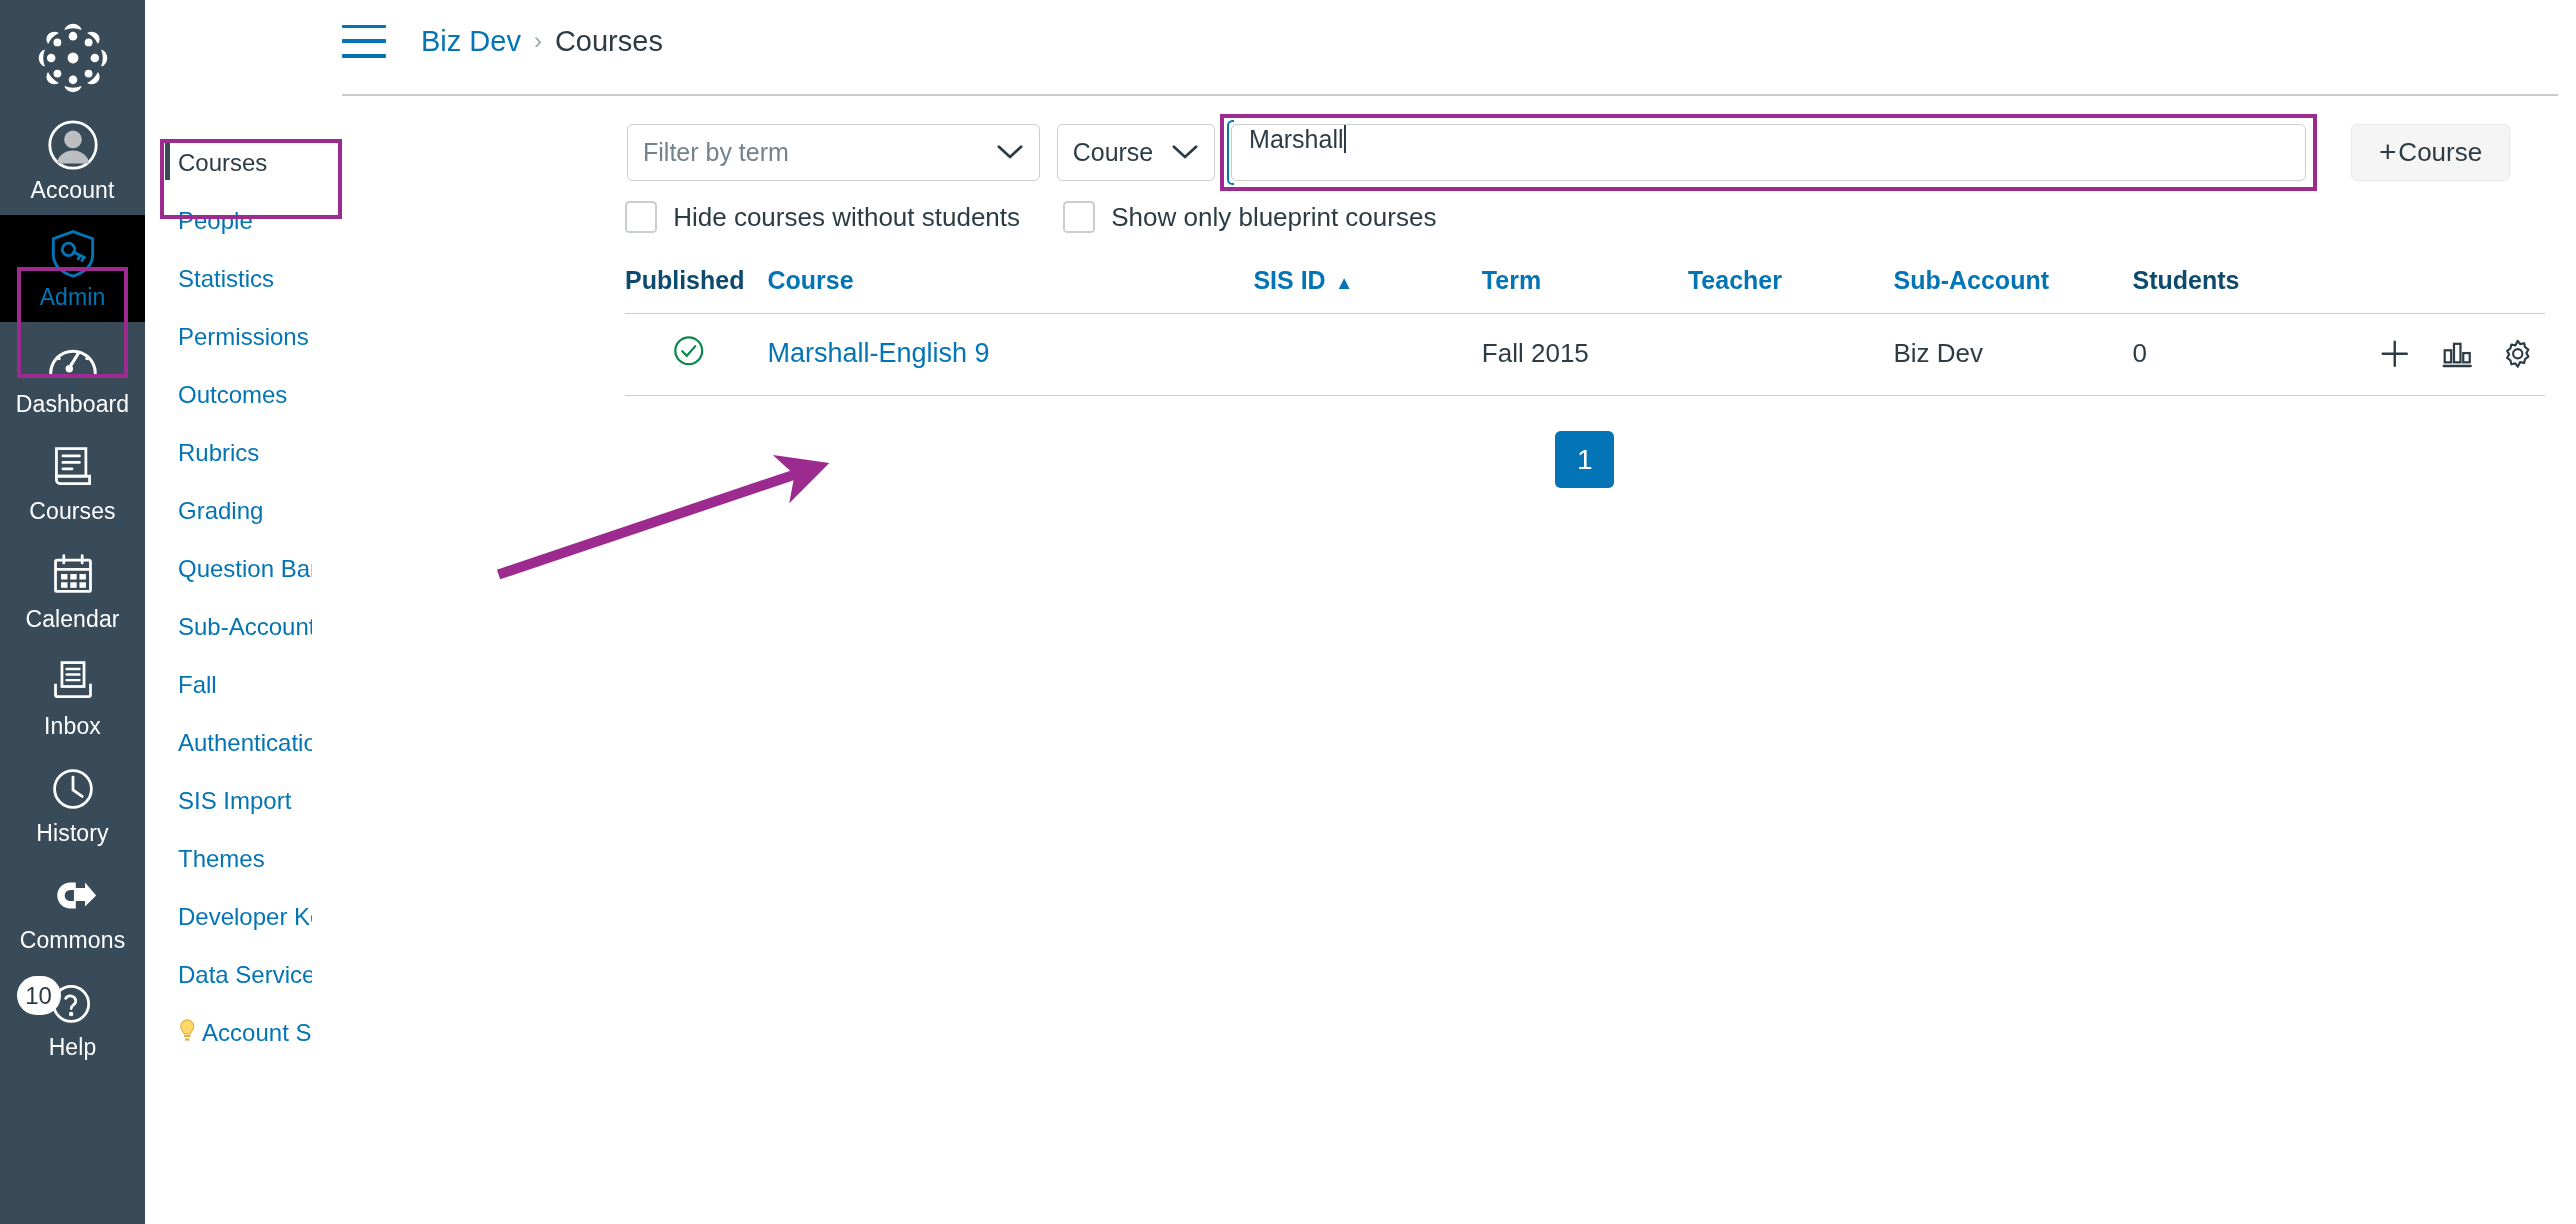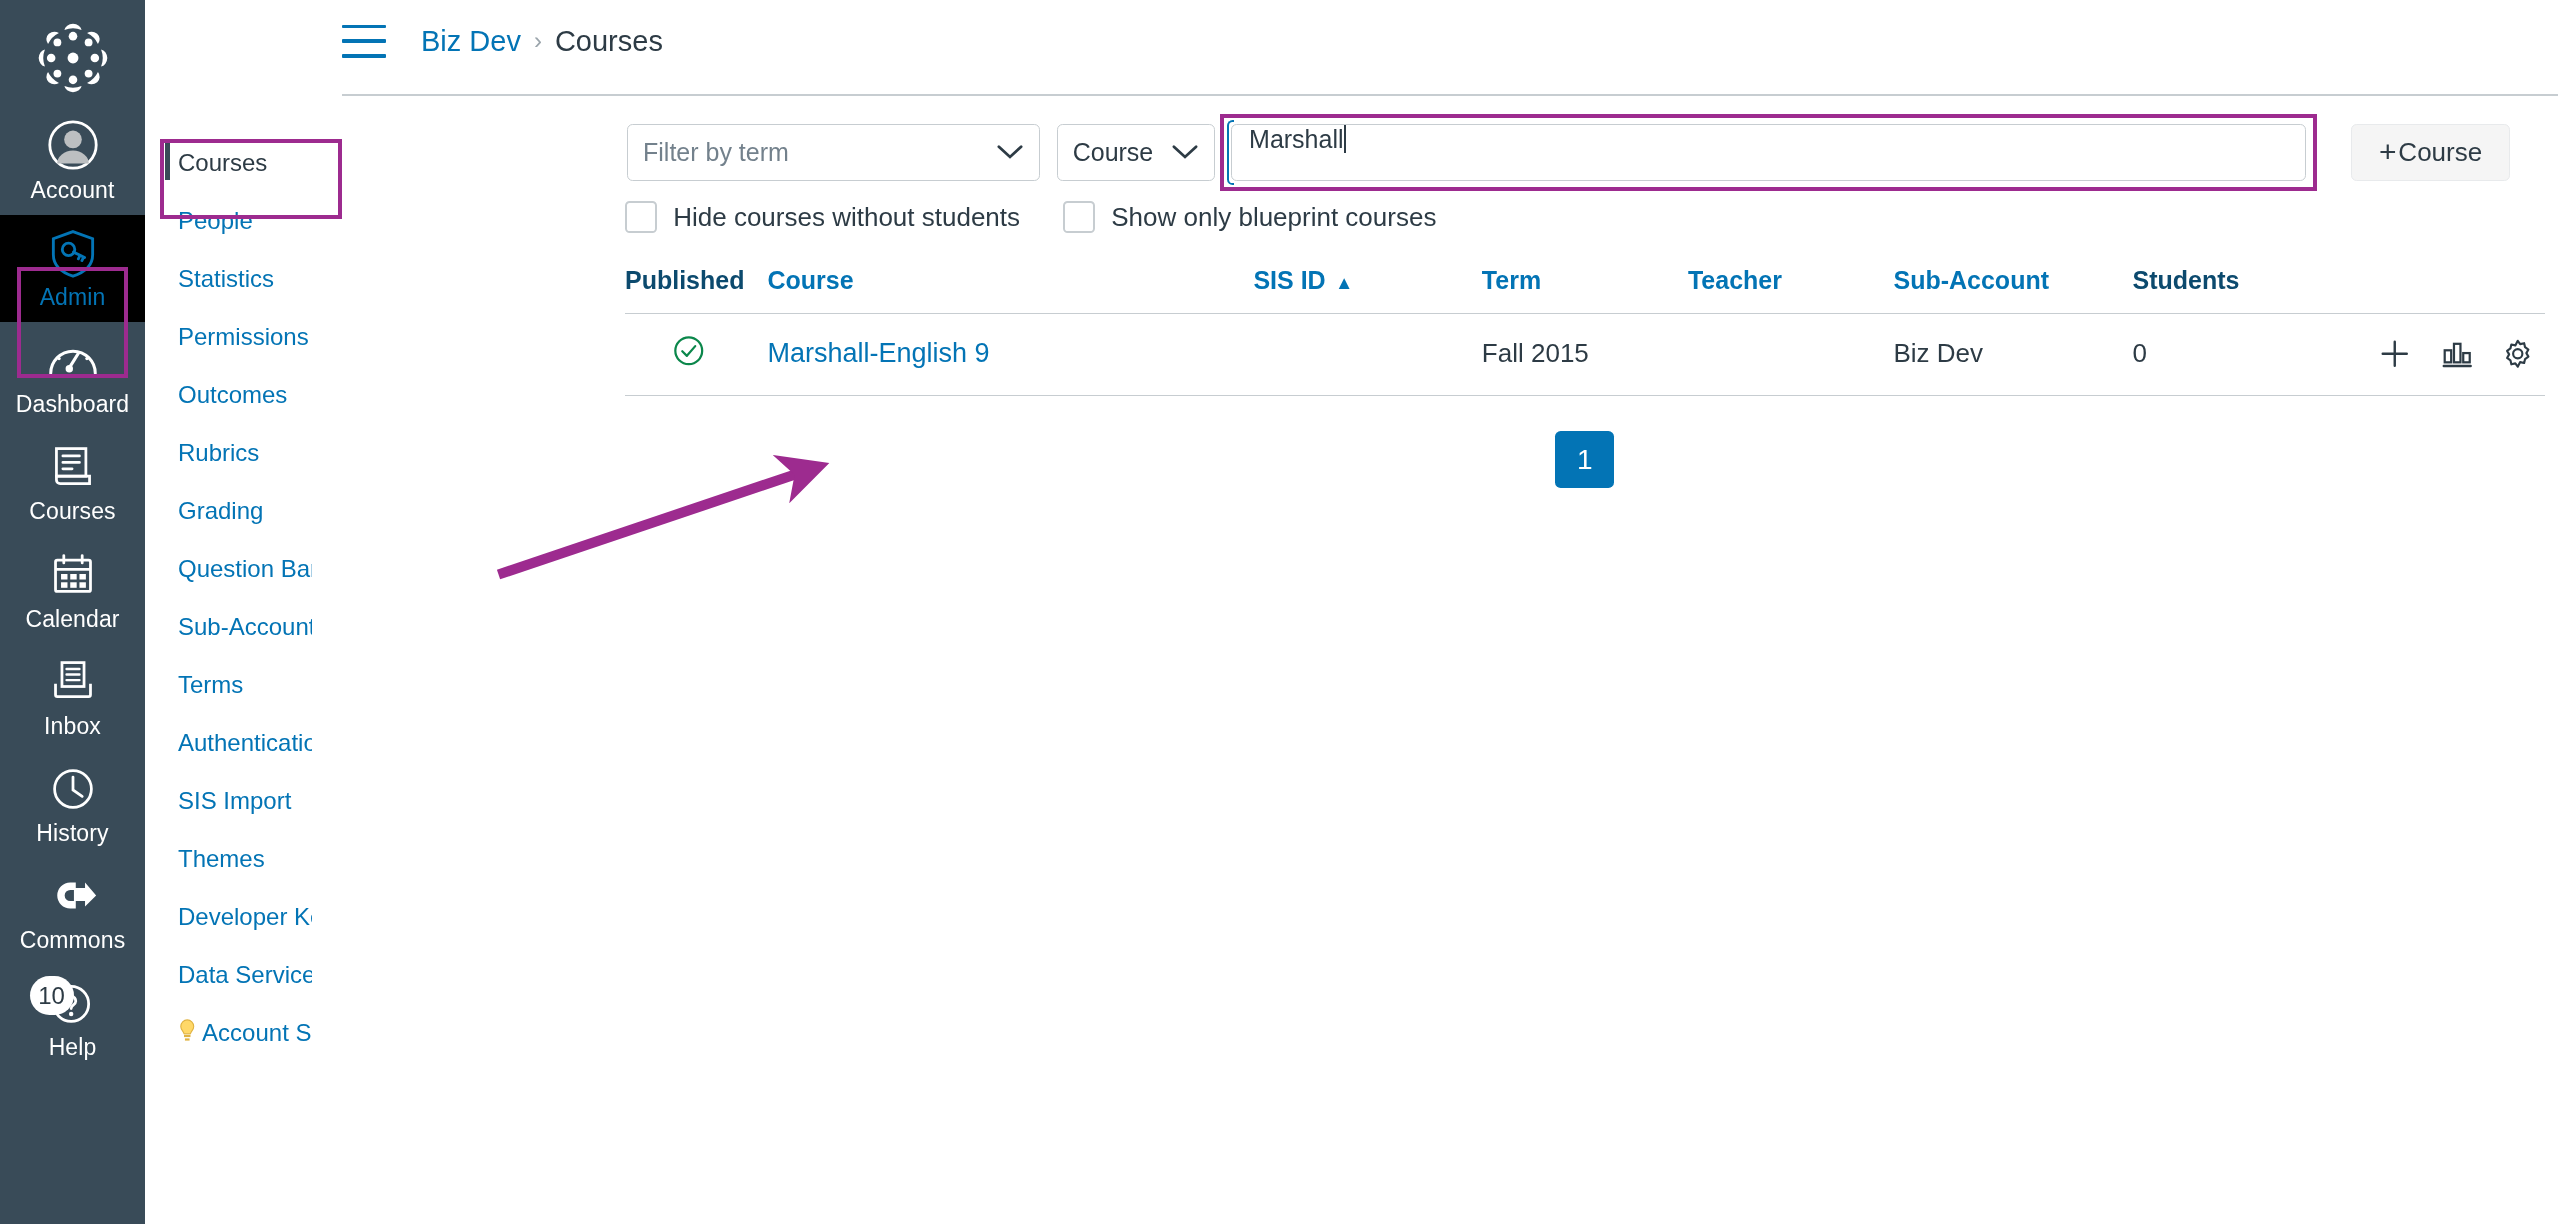--- a/index.html
+++ b/index.html
@@ -41,21 +41,21 @@
 
   
   .annot-admin {
     position: absolute; left: 16.7px; top: 267px;
     width: 111px; height: 111px;
     border: 4.6px solid #9D2B8F;
     pointer-events: none; z-index: 40;
   }
 
   .help-badge {
-    position: absolute; right: 24px; top: 1.9px;
+    position: absolute; right: 37px; top: 1.9px;
     background: #ffffff; color: #2D3B45;
     border-radius: 926px; min-width: 44px; height: 39px;
     display: flex; align-items: center; justify-content: center;
     font-size: 24px; font-weight: 400; padding: 0 7.4px;
   }
 
   
   .context-nav {
     width: 167px; flex: 0 0 167px;
     height: 1225px;
@@ -334,21 +334,21 @@
   <nav class="context-nav">
     <a class="ctx-item active" href="#"><span>Courses</span></a>
     <a class="ctx-item" href="#"><span>People</span></a>
     <a class="ctx-item" href="#"><span>Statistics</span></a>
     <a class="ctx-item" href="#"><span>Permissions</span></a>
     <a class="ctx-item" href="#"><span>Outcomes</span></a>
     <a class="ctx-item" href="#"><span>Rubrics</span></a>
     <a class="ctx-item" href="#"><span>Grading</span></a>
     <a class="ctx-item" href="#"><span>Question Banks</span></a>
     <a class="ctx-item" href="#"><span>Sub-Accounts</span></a>
-    <a class="ctx-item" href="#"><span>Terms</span></a>
+    <a class="ctx-item" href="#"><span>Fall</span></a>
     <a class="ctx-item" href="#"><span>Authentication</span></a>
     <a class="ctx-item" href="#"><span>SIS Import</span></a>
     <a class="ctx-item" href="#"><span>Themes</span></a>
     <a class="ctx-item" href="#"><span>Developer Keys</span></a>
     <a class="ctx-item" href="#"><span>Data Services</span></a>
     <a class="ctx-item" href="#">
       <span class="bulb">
         <svg width="18.5" height="24" viewBox="0 0 20 26" aria-hidden="true">
           <path d="M10 1 a7 7 0 0 1 7 7 c0 4-3 5-3.5 8 h-7 C6 13 3 12 3 8 a7 7 0 0 1 7-7z" fill="#FFD868" stroke="#E0B341" stroke-width="1.2"></path>
           <rect x="6.5" y="17" width="7" height="2.6" fill="#E0B341"></rect>

